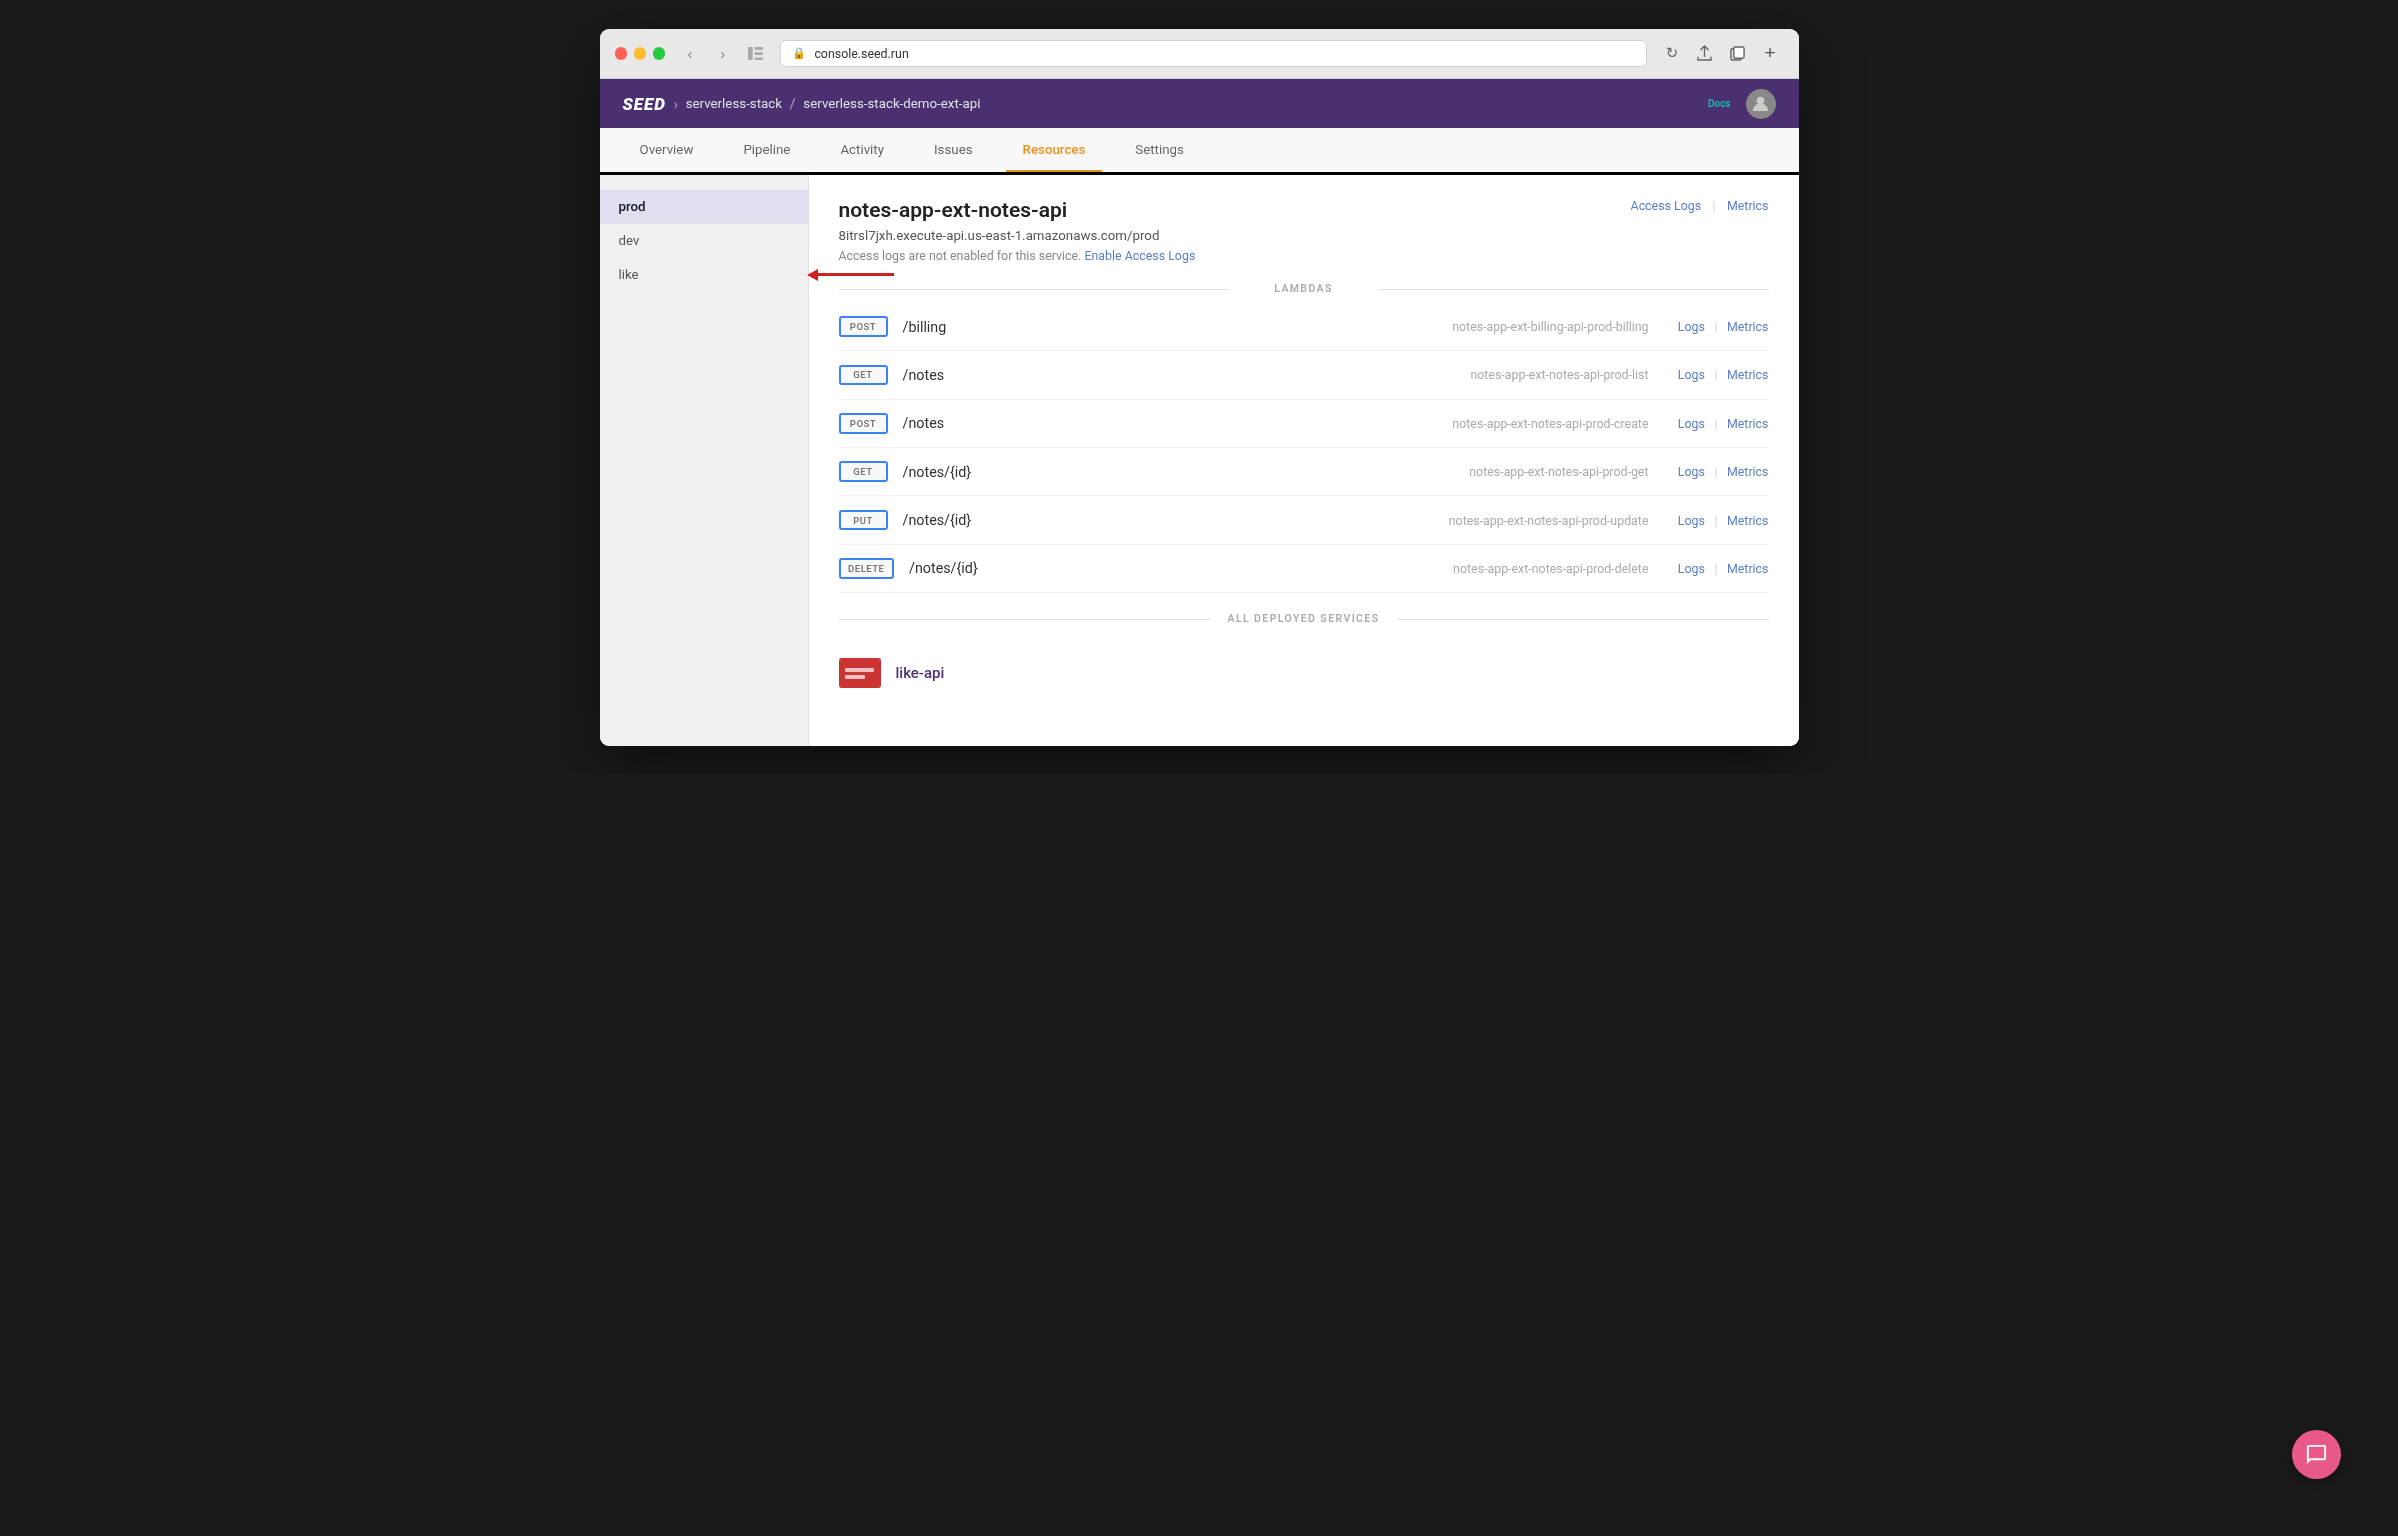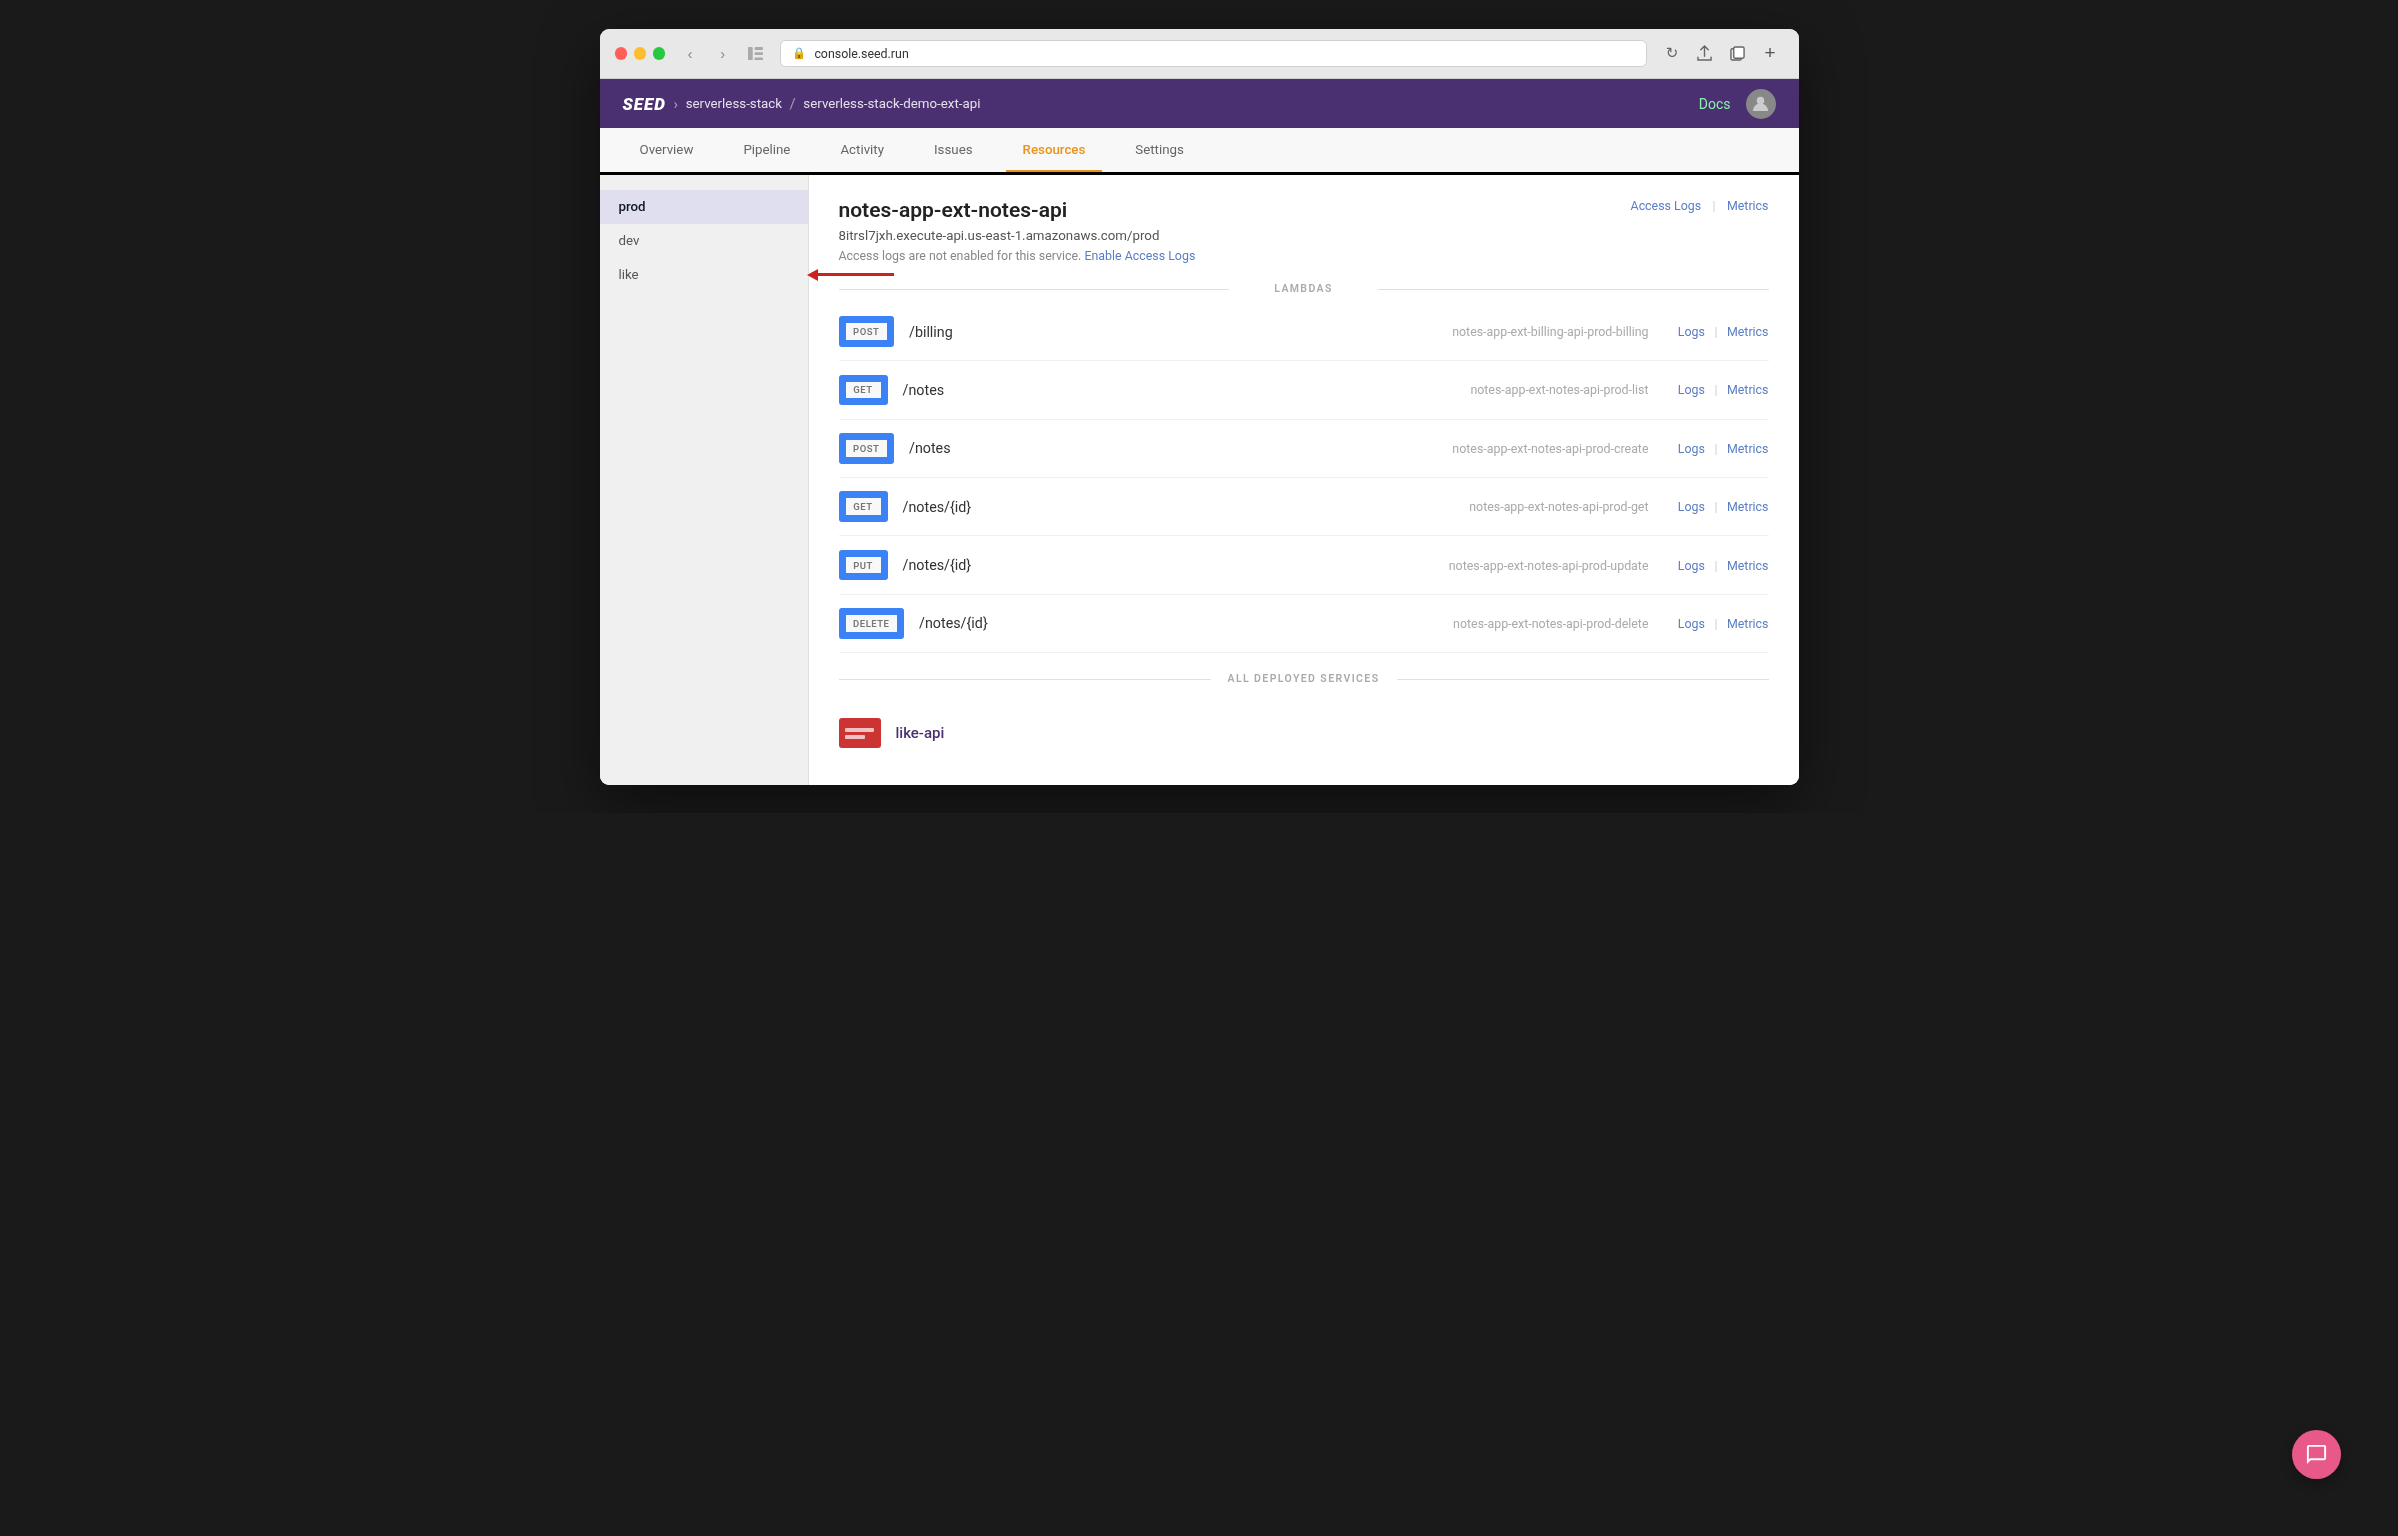--- a/index.html
+++ b/index.html
@@ -147,23 +147,24 @@
       font-size: 13.3px;
     }
 
     .header-right {
       display: flex;
       align-items: center;
       gap: 15px;
     }
 
     .docs-link {
-      color: #86efac;
+      color: #14b8a6;
       text-decoration: none;
-      font-size: 14px;
+      font-size: 10px;
+      font-weight: bold;
     }
 
     .avatar {
       width: 30px;
       height: 30px;
       border-radius: 50%;
       background: #888;
       overflow: hidden;
       display: flex;
       align-items: center;
@@ -339,21 +340,21 @@
       align-items: center;
       padding: 13.3px 0;
       border-bottom: 1px solid #f0f0f0;
       gap: 15px;
     }
 
     .method-badge {
       font-size: 9.5px;
       font-weight: 600;
       padding: 2.9px 7.6px;
-      border: 7px solid #3b82f6;
+      border: 2px solid #3b82f6;
       border-radius: 2.9px;
       color: #777;
       background: #f8f8f8;
       min-width: 49px;
       text-align: center;
       letter-spacing: 0.5px;
     }
 
     .lambda-path {
       font-size: 14.3px;

